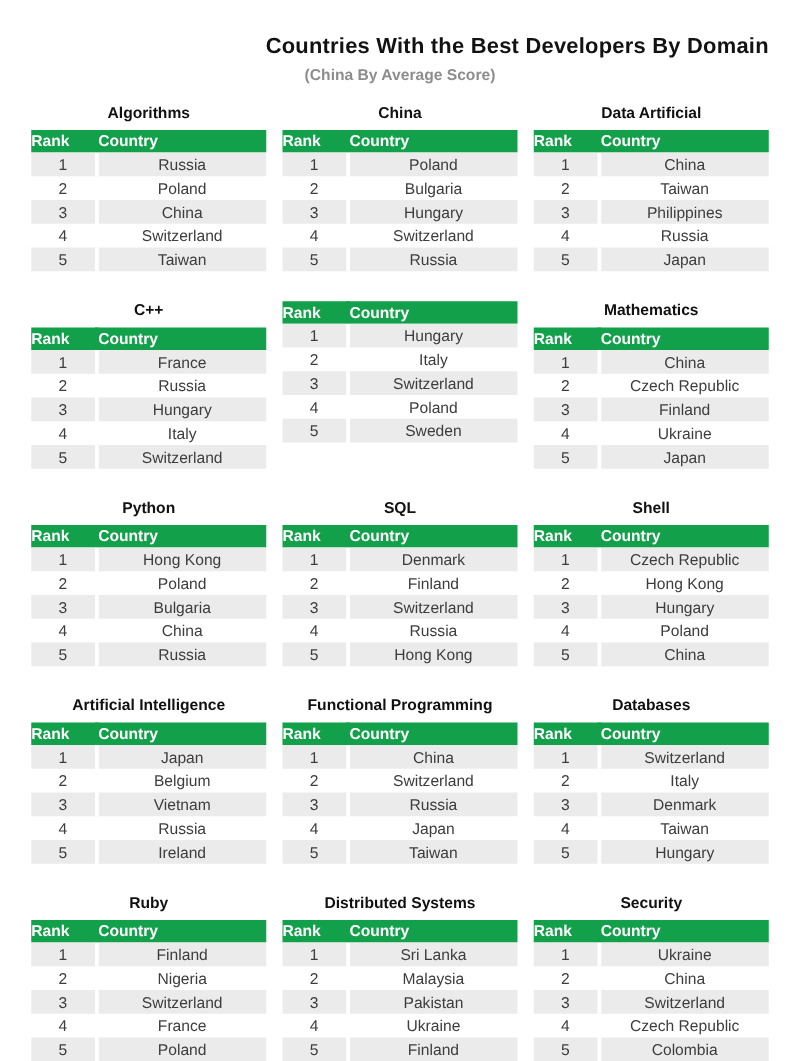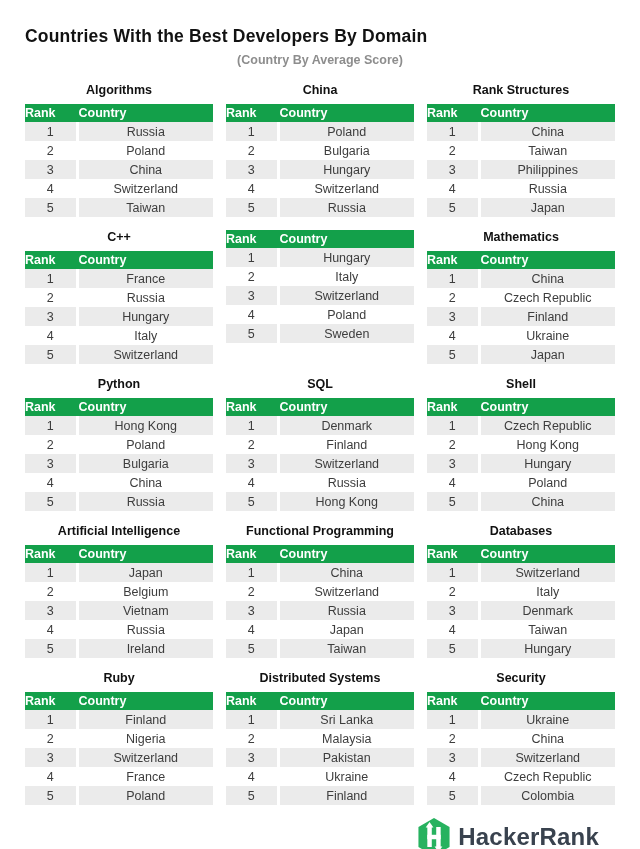--- a/index.html
+++ b/index.html
@@ -6,38 +6,38 @@
   html, body { margin: 0; padding: 0; background: #ffffff; }
   body {
     width: 640px; height: 849px;
     font-family: "Liberation Sans", sans-serif;
     color: #222;
     overflow: hidden;
   }
   .page { padding: 14px 25px 0 25px; }
   .main-title {
     margin: 12px 0 6px 0;
-    text-align: left;
+    text-align: right;
     font-size: 17.5px;
     font-weight: bold;
     letter-spacing: 0.2px;
     color: #121212;
   }
   .sub-title {
     margin: 0 0 16px 0;
     text-align: center;
     font-size: 12.5px;
     font-weight: bold;
     color: var(--subtitle_gray, #8d8d8d);
   }
   .grid {
     display: grid;
     grid-template-columns: repeat(3, 188px);
     justify-content: space-between;
-    row-gap: 13px;
+    row-gap: 24px;
   }
   .card { width: 188px; }
   .card-title {
     text-align: center;
     font-size: 12.5px;
     font-weight: bold;
     color: #111;
     margin: 0 0 6px 0;
     line-height: 15px;
     white-space: nowrap;
@@ -81,21 +81,21 @@
     font-weight: 600;
     color: var(--logo_text, #39424e);
     letter-spacing: 0.2px;
   }
 </style>
 </head>
 <body>
 
 <div class="page">
   <h1 class="main-title">Countries With the Best Developers By Domain</h1>
-  <h2 class="sub-title">(Country By Average Score)</h2>
+  <h2 class="sub-title">(China By Average Score)</h2>
 
   <div class="grid" id="tables-grid">
   <div class="card">
     <div class="card-title">Algorithms</div>
     <table class="rank-table">
       <thead>
         <tr>
           <th class="rank-col">Rank</th>
           <th class="country-col">Country</th>
         </tr>
@@ -161,21 +161,21 @@
 
   <tr>
     <td class="rank-col">5</td>
     <td class="country-col">Russia</td>
   </tr>
 </tbody>
     </table>
   </div>
 
   <div class="card">
-    <div class="card-title">Rank Structures</div>
+    <div class="card-title">Data Artificial</div>
     <table class="rank-table">
       <thead>
         <tr>
           <th class="rank-col">Rank</th>
           <th class="country-col">Country</th>
         </tr>
       </thead>
       <tbody>
   <tr>
     <td class="rank-col">1</td>

